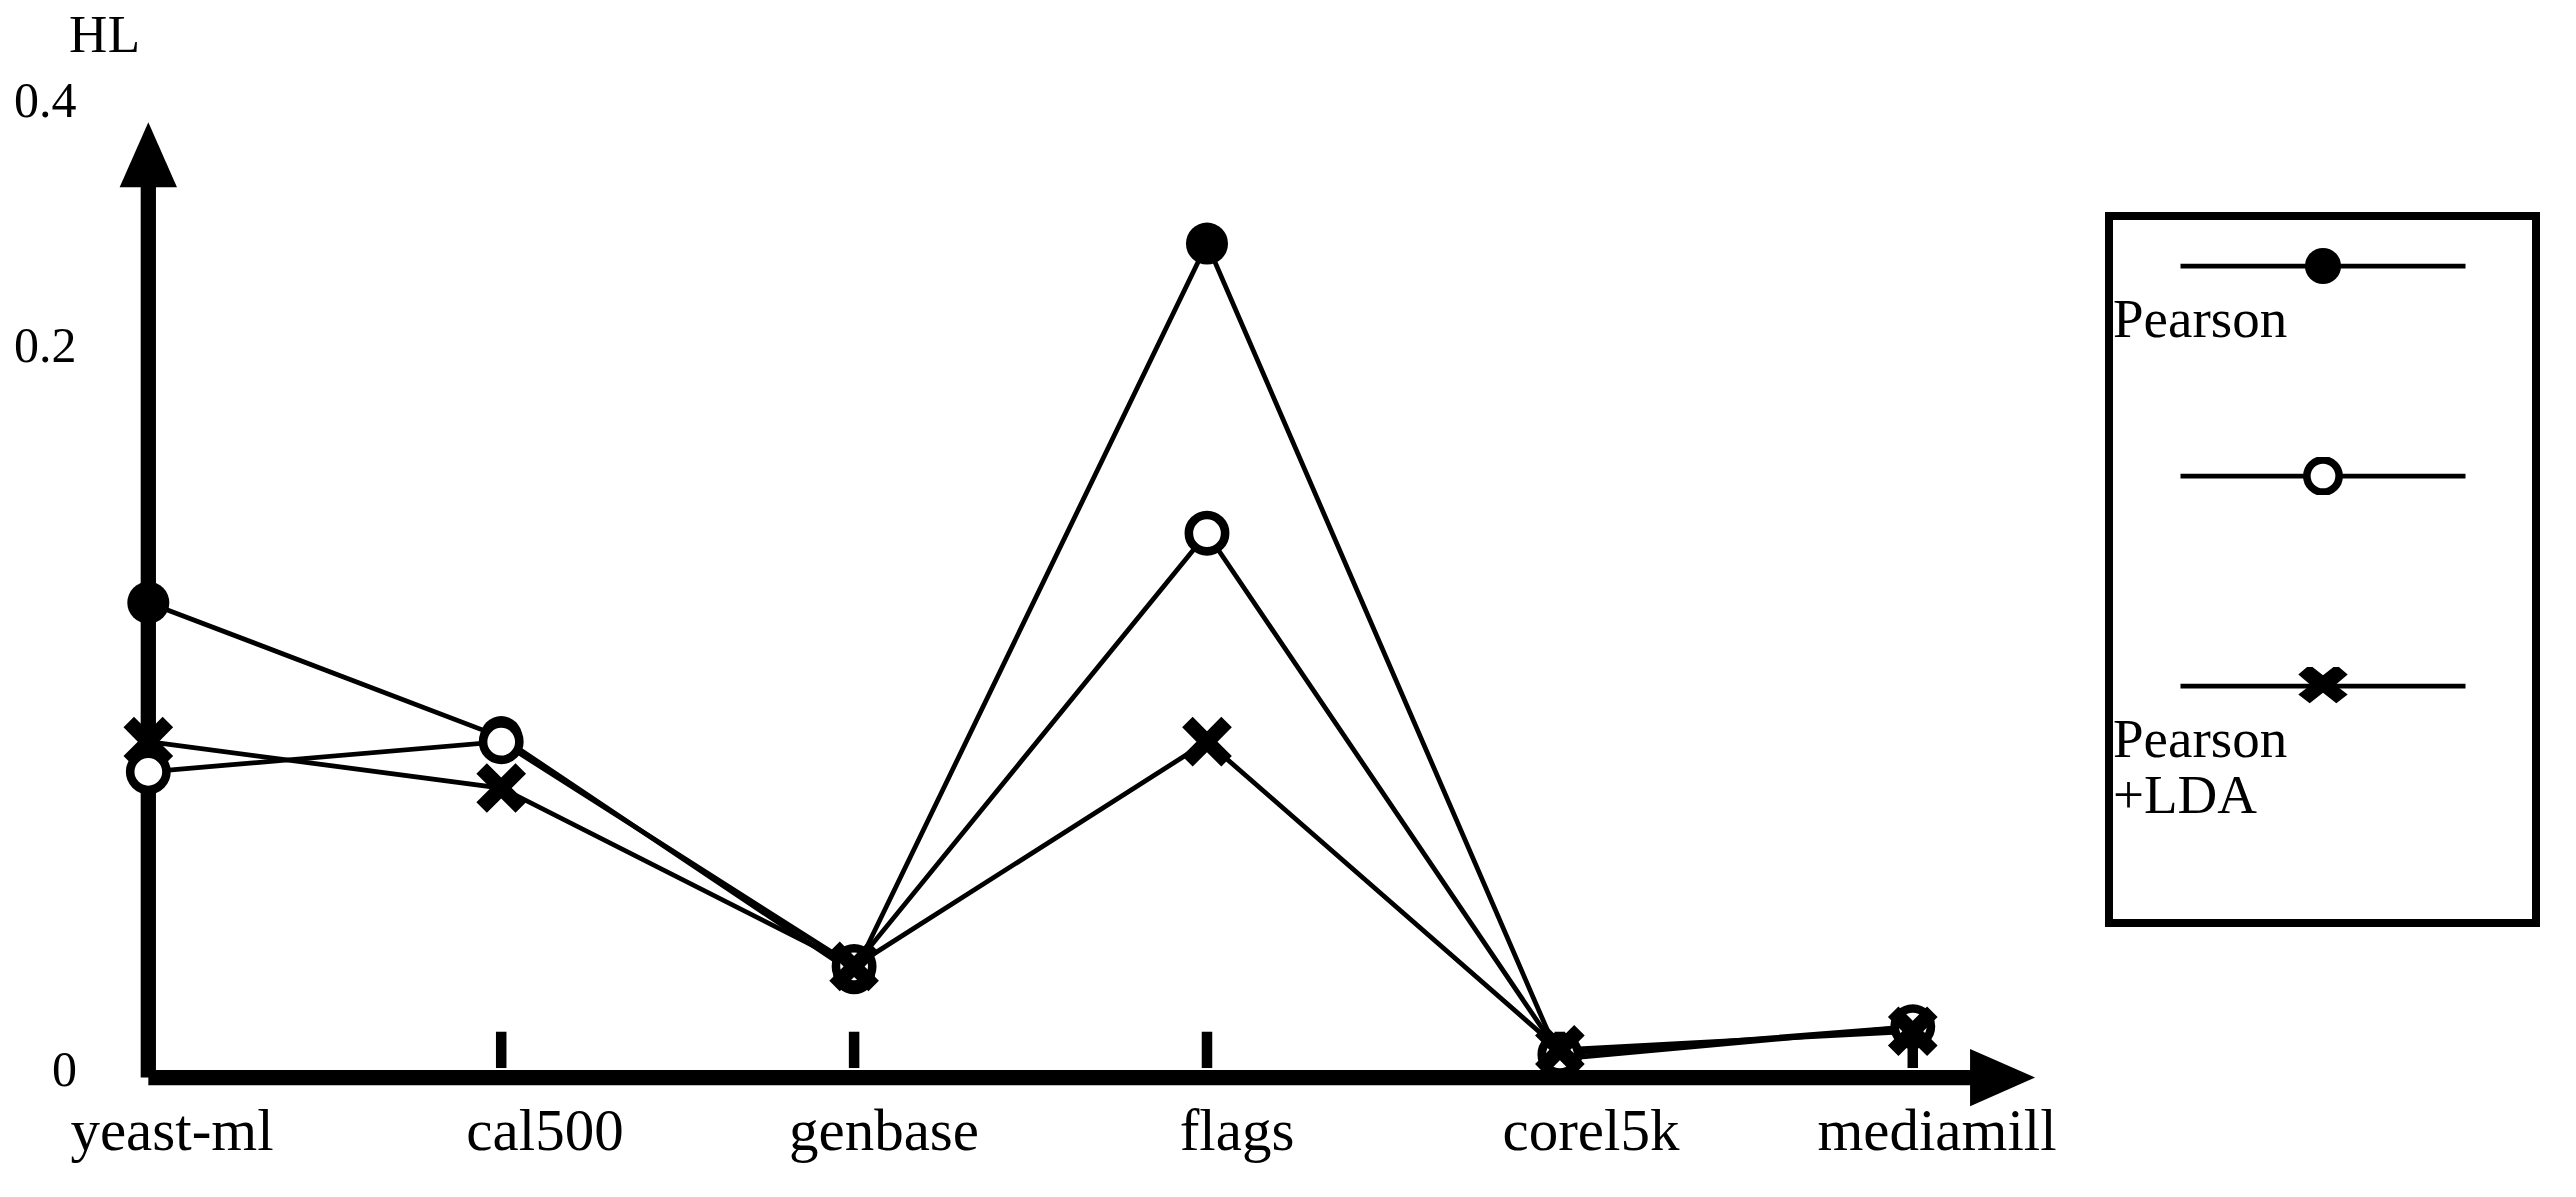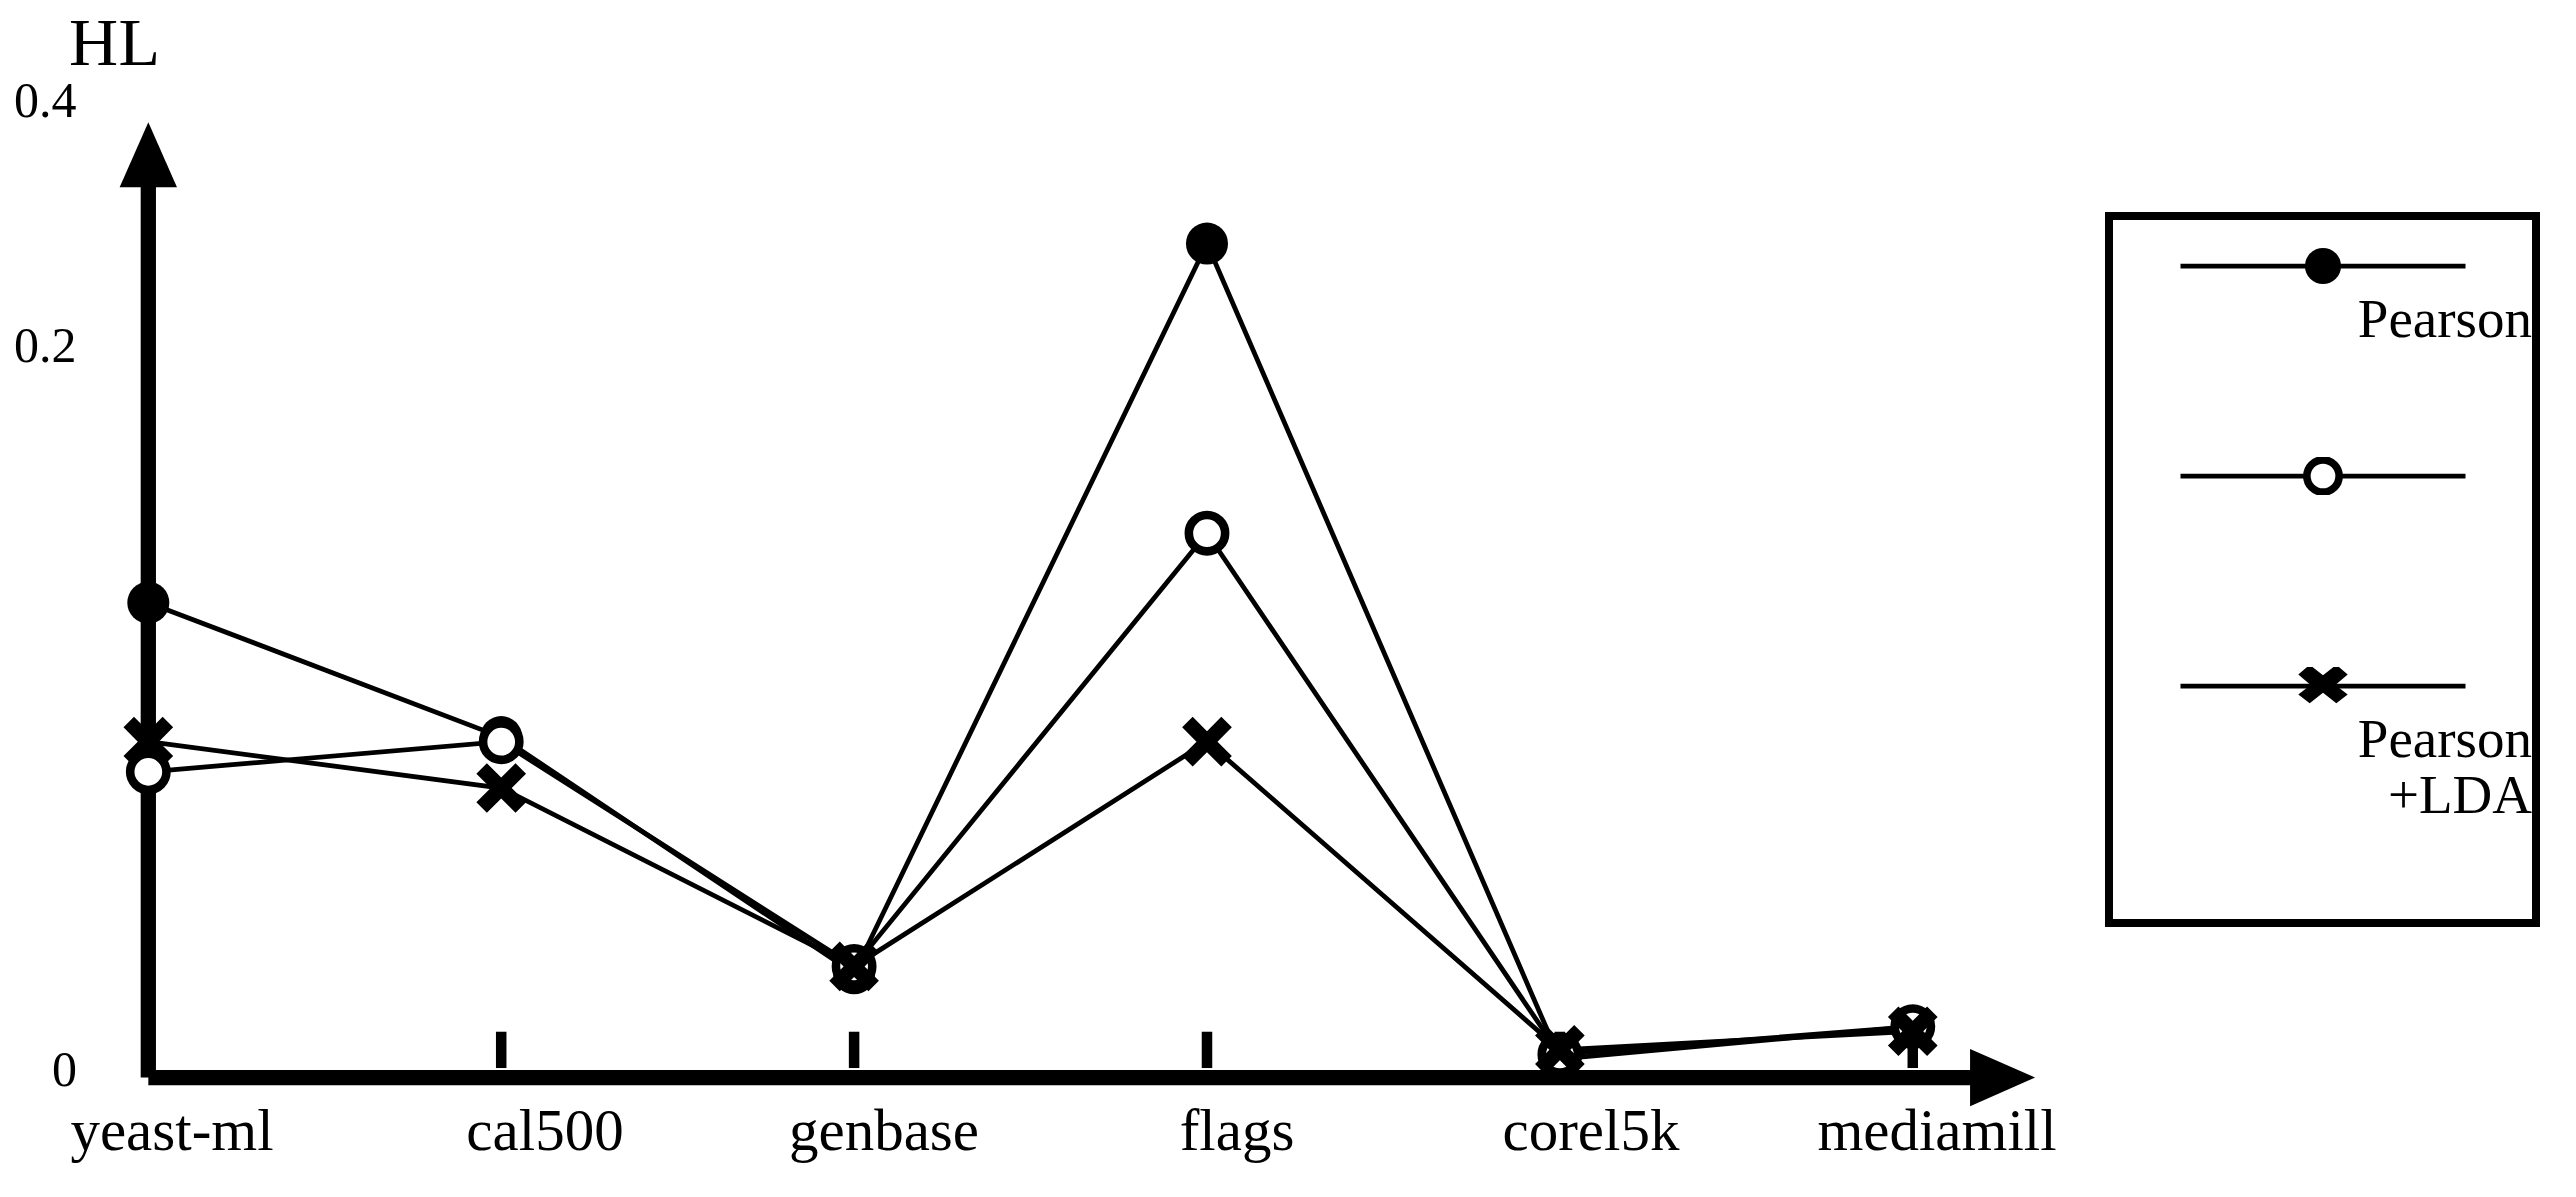--- a/index.html
+++ b/index.html
@@ -13,21 +13,21 @@
   }
   #stage {
     position: relative;
     width: 2576px;
     height: 1197px;
     background: #ffffff;
     overflow: hidden;
   }
   .axis-title {
     position: absolute;
-    font-size: 68px;
+    font-size: 53px;
     line-height: 1;
     letter-spacing: 0.5px;
     white-space: nowrap;
   }
   .ytick-label {
     position: absolute;
     font-size: 50px;
     line-height: 1;
     white-space: nowrap;
     text-align: right;
@@ -53,21 +53,21 @@
     width: 435px;
     height: 715px;
     border: 8.6px solid #000000;
     background: #ffffff;
     box-sizing: border-box;
   }
   .legend-entry {
     position: absolute;
     left: 0;
     width: 100%;
-    text-align: right;
+    text-align: left;
   }
   .legend-sample {
     position: relative;
     width: 100%;
     height: 38px;
   }
   .legend-sample svg {
     display: block;
     margin: 0 auto;
   }

